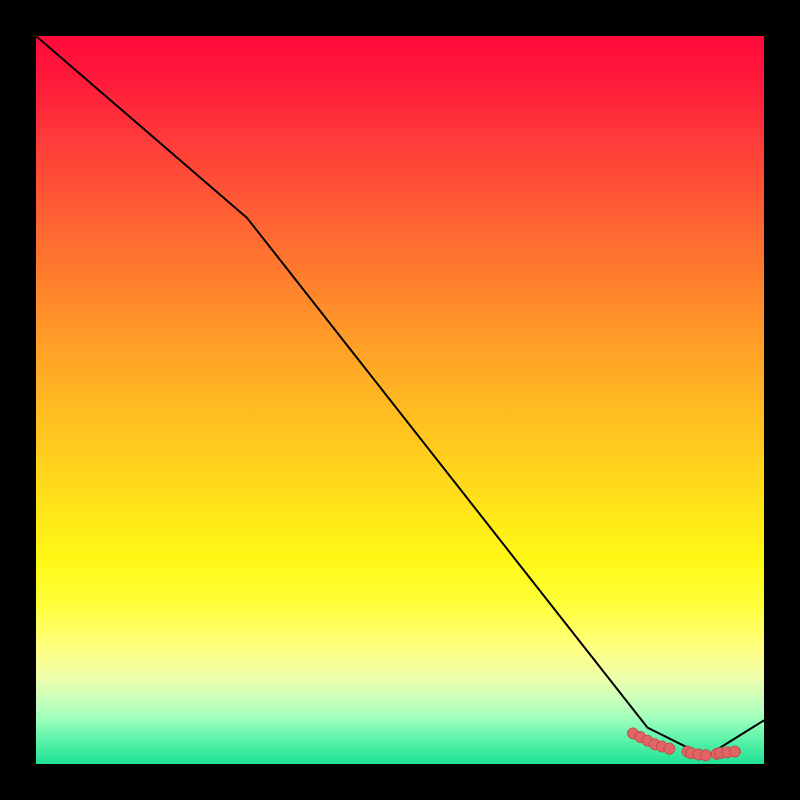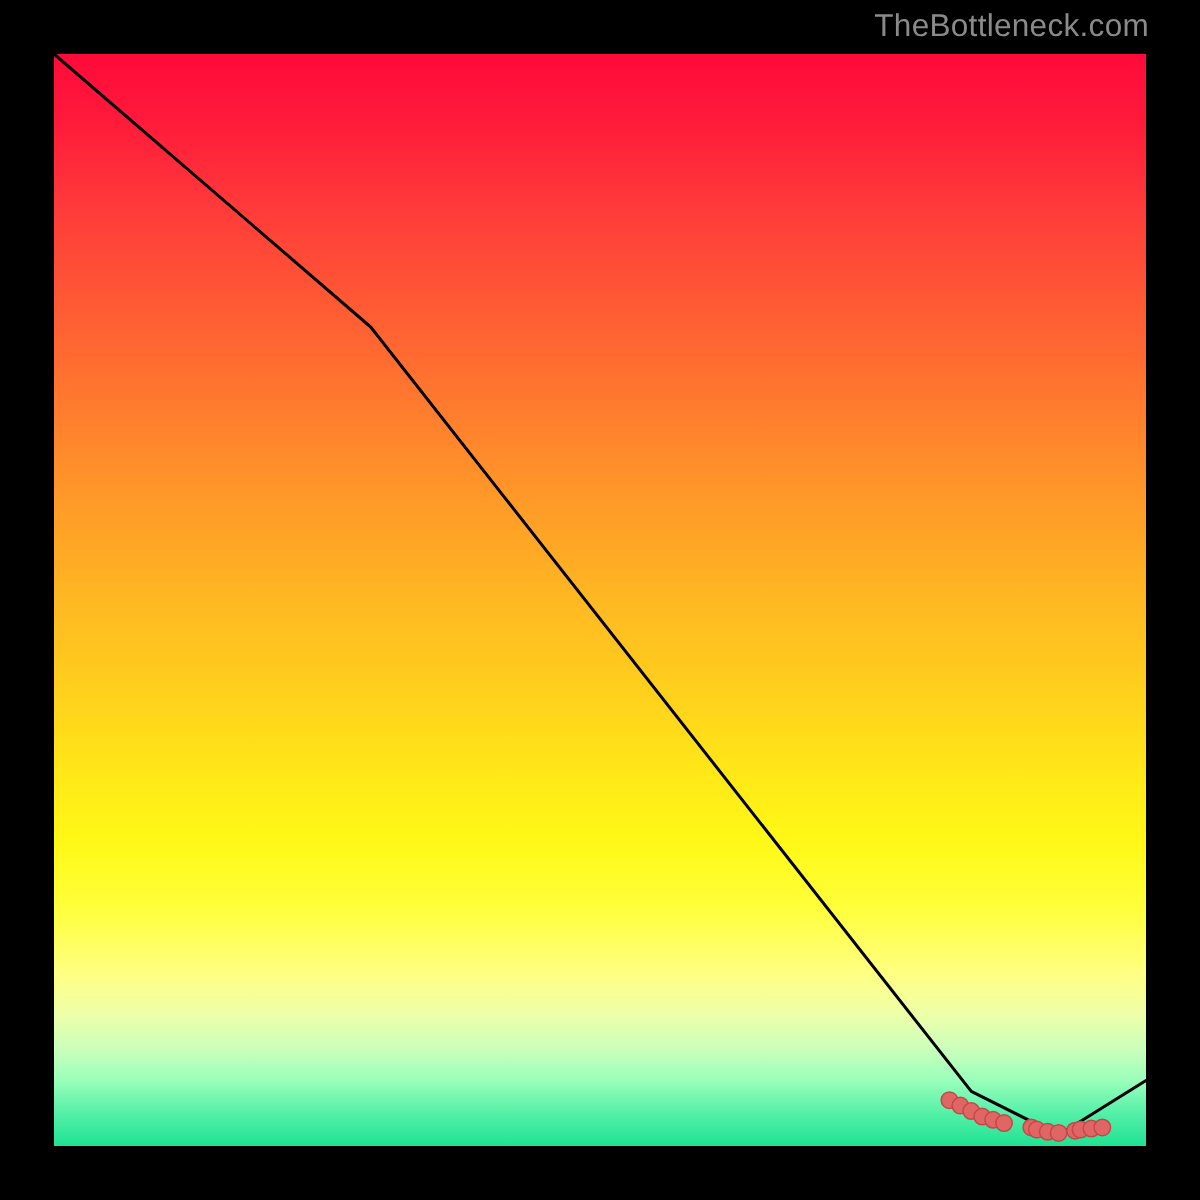--- a/index.html
+++ b/index.html
@@ -87,14 +87,13 @@
         <circle cx="655.2" cy="717.08" r="5.5" fill="#e06666" stroke="#c44848" stroke-width="1"></circle>
         <circle cx="662.48" cy="718.536" r="5.5" fill="#e06666" stroke="#c44848" stroke-width="1"></circle>
         <circle cx="669.76" cy="719.264" r="5.5" fill="#e06666" stroke="#c44848" stroke-width="1"></circle>
         <circle cx="680.6800000000001" cy="717.808" r="5.5" fill="#e06666" stroke="#c44848" stroke-width="1"></circle>
         <circle cx="684.3199999999999" cy="717.08" r="5.5" fill="#e06666" stroke="#c44848" stroke-width="1"></circle>
         <circle cx="691.6" cy="716.352" r="5.5" fill="#e06666" stroke="#c44848" stroke-width="1"></circle>
         <circle cx="698.88" cy="715.624" r="5.5" fill="#e06666" stroke="#c44848" stroke-width="1"></circle>
       </g>
   </svg>
 
-  <div class="watermark">TheBottleneck.com</div>
 </div>
 
 </body></html>

